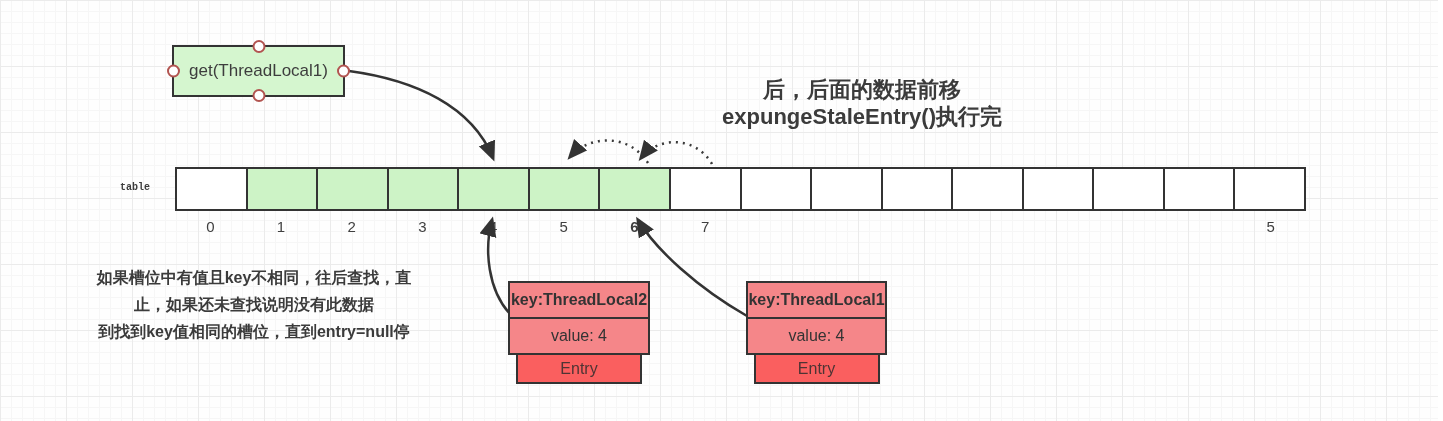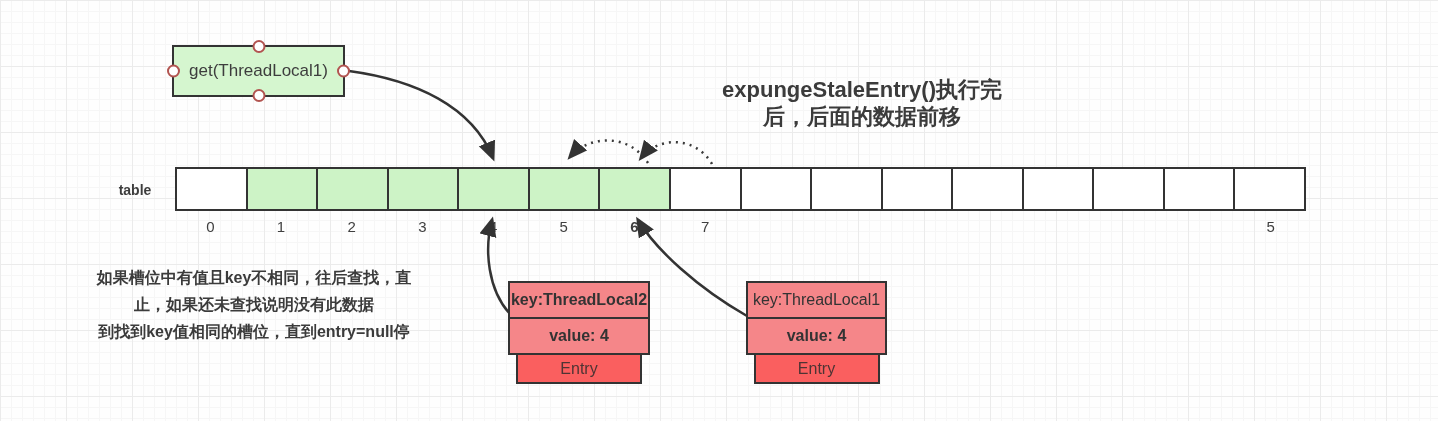--- a/index.html
+++ b/index.html
@@ -50,21 +50,21 @@
   .handle.right{top:50%;right:-7px;transform:translateY(-50%);}
   
   .title{
     position:absolute;left:660px;top:76px;width:404px;
     text-align:center;font-weight:bold;font-size:22px;line-height:27px;
     color:#3b3b3b;z-index:2;
   }
   
   .table-label{
     position:absolute;left:100px;top:182px;width:70px;text-align:center;
-    font-weight:bold;font-size:14px;z-index:2;
+    font-weight:bold;font-size:10px;z-index:2;font-family:Liberation Mono, monospace;
   }
   .table-array{
     position:absolute;left:175px;top:167px;width:1131px;height:44px;
     display:flex;z-index:1;
   }
   .cell{
     flex:1;height:44px;background:#ffffff;
     border:2px solid var(--stroke);box-sizing:border-box;
     margin-left:-2px;
   }
@@ -88,23 +88,23 @@
   
   .entry-box{position:absolute;z-index:6;border-radius:7px;}
   .entry-box.e1{left:508px;top:281px;width:142px;}
   .entry-box.e2{left:746px;top:281px;width:141px;}
   .entry-row{
     height:38px;background:var(--red-fill);
     border:2px solid var(--stroke);box-sizing:border-box;
     display:flex;align-items:center;justify-content:center;
     font-size:16px;color:#333;
   }
-  .entry-row.value-row{margin-top:-2px;font-weight:bold;}
+  .entry-row.value-row{margin-top:-2px;font-weight:normal;}
   .entry-row.key-row{font-weight:bold;}
-  .e2 .entry-row.key-row{font-weight:normal;}
+  .e2 .entry-row.key-row{font-weight:bold;}
   .entry-tag{
     margin:-2px auto 0 auto;width:126px;height:31px;
     background:var(--red-bright);
     border:2px solid var(--stroke);box-sizing:border-box;
     display:flex;align-items:center;justify-content:center;
     font-size:16px;color:var(--entry-text);
   }
   
   .arrows{
     position:absolute;left:0;top:0;z-index:5;pointer-events:none;
@@ -117,22 +117,22 @@
 
   <div class="method-box">
     <span>get(ThreadLocal1)</span>
     <span class="handle top"></span>
     <span class="handle bottom"></span>
     <span class="handle left"></span>
     <span class="handle right"></span>
   </div>
 
   <div class="title">
+    <div>后，后面的数据前移</div>
     <div>expungeStaleEntry()执行完</div>
-    <div>后，后面的数据前移</div>
   </div>
 
   <div class="table-label">table</div>
 
   <div class="table-array">
       <div class="cell"></div>
       <div class="cell filled"></div>
       <div class="cell filled"></div>
       <div class="cell filled"></div>
       <div class="cell filled"></div>

